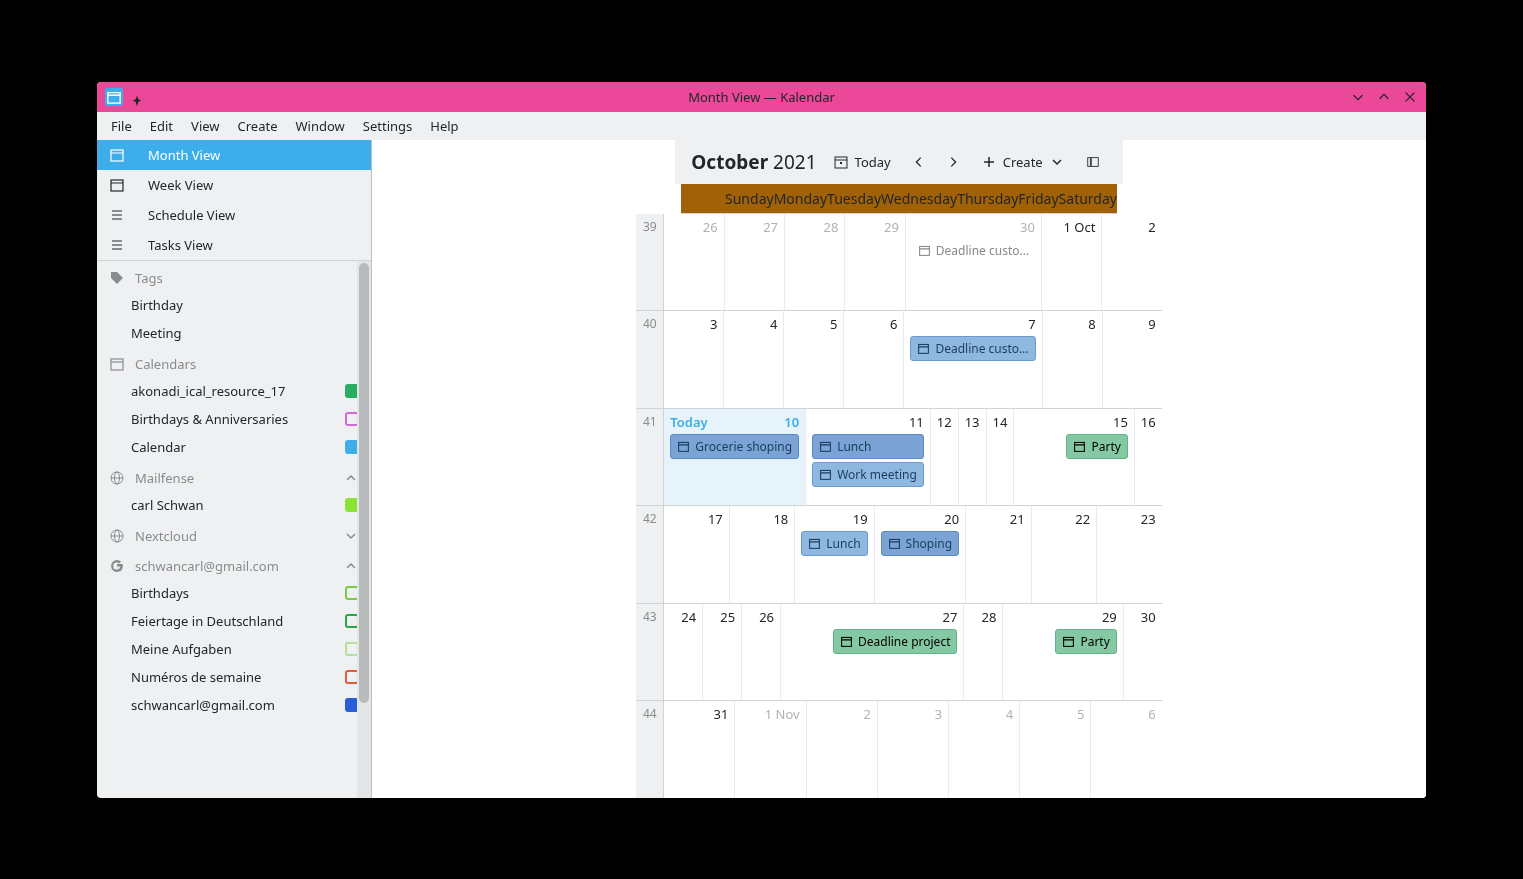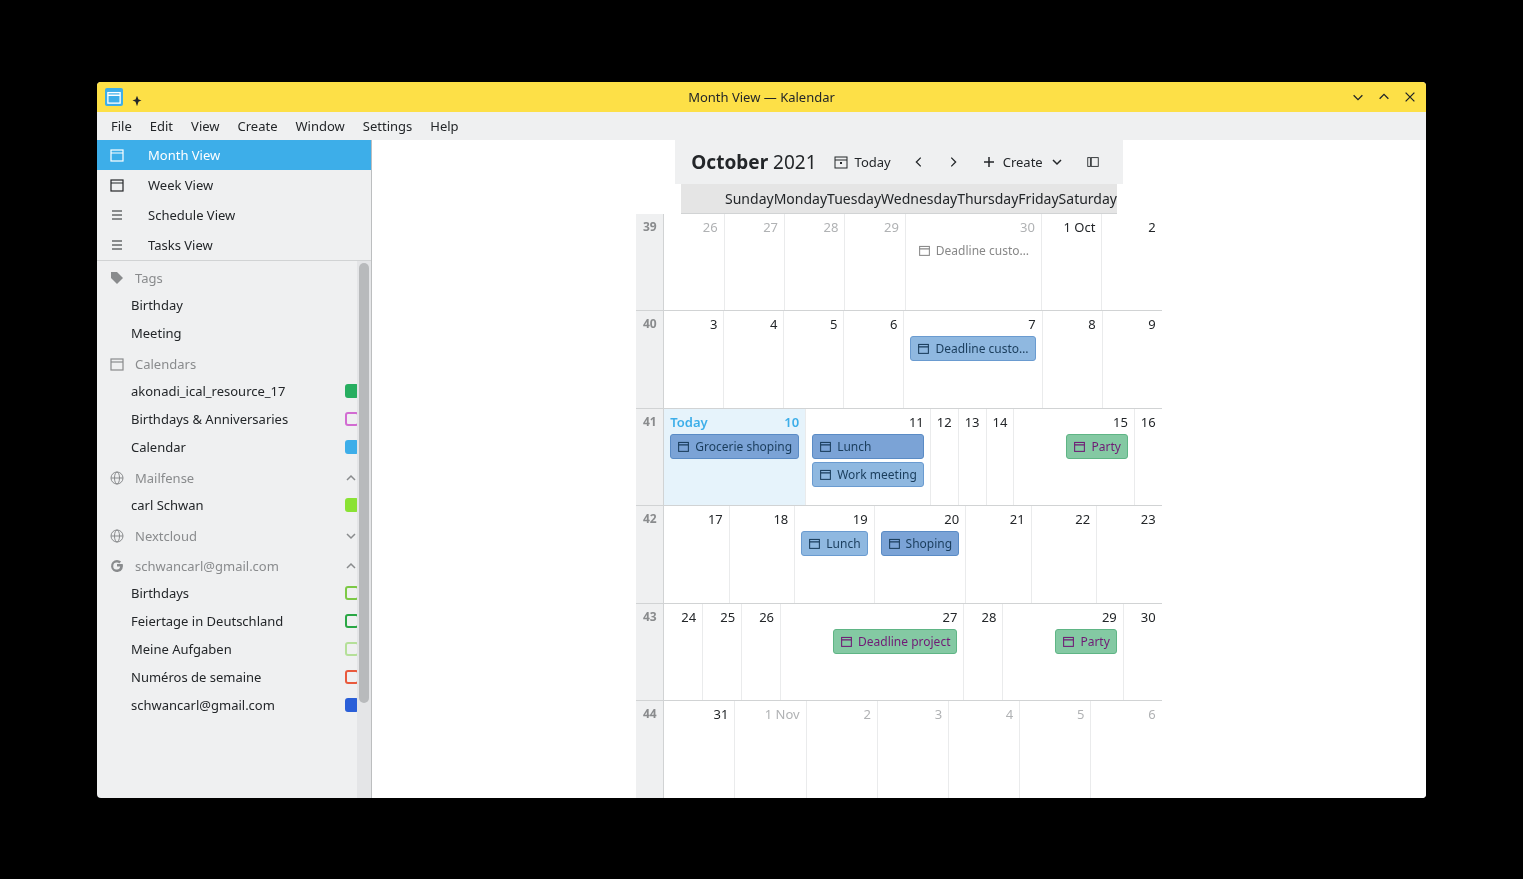--- a/index.html
+++ b/index.html
@@ -1,18 +1,18 @@
 <!DOCTYPE html>
 <html><head>
 <meta charset="utf-8">
 <style>
 * { margin: 0; padding: 0; box-sizing: border-box; font-family: "Noto Sans", -apple-system, sans-serif; }
 body { background: #000; display: flex; align-items: center; justify-content: center; width: 1523px; height: 879px; }
 .window { width: 1329px; height: 716px; background: #eff0f1; display: flex; flex-direction: column; border-radius: 4px; overflow: hidden; position: relative; }
-.titlebar { height: 30px; background: #fde047; display: flex; align-items: center; padding: 0 8px; position: relative; }
+.titlebar { height: 30px; background: #ec4899; display: flex; align-items: center; padding: 0 8px; position: relative; }
 .titlebar-icon { width: 18px; height: 18px; background: #3daee9; border-radius: 2px; margin-right: 6px; display: flex; align-items: center; justify-content: center; }
 .titlebar-icon svg { width: 14px; height: 14px; fill: #fff; }
 .pin-icon { width: 14px; height: 14px; margin-left: 2px; color: #232629; }
 .titlebar-title { position: absolute; left: 50%; transform: translateX(-50%); font-size: 13px; color: #232629; }
 .titlebar-controls { margin-left: auto; display: flex; gap: 10px; }
 .titlebar-controls span { width: 16px; height: 16px; display: flex; align-items: center; justify-content: center; cursor: pointer; color: #232629; }
 .menubar { height: 28px; display: flex; align-items: center; padding: 0 6px; gap: 2px; }
 .menubar-item { padding: 4px 8px; font-size: 13px; color: #232629; cursor: pointer; }
 .content { flex: 1; display: flex; overflow: hidden; }
 .sidebar { width: 275px; display: flex; flex-direction: column; border-right: 1px solid #bcbebf; }
@@ -29,38 +29,38 @@
 .color-box { width: 14px; height: 14px; border-radius: 3px; margin-left: auto; border: 2px solid; }
 .main { flex: 1; display: flex; flex-direction: column; background: #fff; align-items: center; }
 .main-header { height: 44px; display: flex; align-items: center; padding: 0 16px; background: #eff0f1; gap: 8px; }
 .month-title { font-size: 19px; color: #232629; }
 .month-title strong { font-weight: 700; }
 .header-right { margin-left: auto; display: flex; align-items: center; gap: 6px; }
 .header-btn { display: flex; align-items: center; gap: 6px; padding: 4px 8px; font-size: 13px; color: #232629; cursor: pointer; }
 .header-btn svg { width: 16px; height: 16px; }
 .icon-btn { width: 28px; height: 28px; display: flex; align-items: center; justify-content: center; cursor: pointer; color: #232629; }
 .icon-btn svg { width: 14px; height: 14px; }
-.day-headers { display: flex; border-bottom: 1px solid #d1d3d4; background: #e5e5e5; gap: 16px; }
+.day-headers { display: flex; border-bottom: 1px solid #d1d3d4; background: #a16207; gap: 16px; }
 .week-num-col { width: 28px; }
 .day-header { flex: 1; text-align: center; padding: 5px 0; font-size: 14px; color: #232629; }
 .calendar-grid { flex: 1; display: flex; flex-direction: column; }
 .week-row { flex: 1; display: flex; border-bottom: 1px solid #d1d3d4; position: relative; }
 .week-row:last-child { border-bottom: none; }
-.week-num { width: 28px; display: flex; align-items: flex-start; justify-content: center; padding-top: 4px; font-size: 12px; color: #898b8d; background: #eff0f1; border-right: 1px solid #d1d3d4; font-weight: bold; }
+.week-num { width: 28px; display: flex; align-items: flex-start; justify-content: center; padding-top: 4px; font-size: 12px; color: #898b8d; background: #eff0f1; border-right: 1px solid #d1d3d4; }
 .day-cell { flex: 1; border-right: 1px solid #eaebec; padding: 4px 6px; position: relative; display: flex; flex-direction: column; }
 .day-cell:last-child { border-right: none; }
 .day-cell.today { background: #e6f3fb; }
 .day-num { text-align: right; font-size: 13px; color: #232629; }
 .day-num.other-month { color: #b0b2b4; }
 .day-num.today-label { display: flex; justify-content: space-between; color: #3daee9; font-weight: 600; }
 .event { margin-top: 3px; padding: 3px 6px; border-radius: 3px; font-size: 12px; display: flex; align-items: center; gap: 5px; overflow: hidden; white-space: nowrap; text-overflow: ellipsis; cursor: pointer; }
 .event svg { width: 13px; height: 13px; flex-shrink: 0; }
 .event.blue { background: #8fb8e0; color: #1a3d5c; border: 1px solid #6a9bd0; }
 .event.blue-dark { background: #7ba3d6; color: #1a3d5c; border: 1px solid #5a8bc5; }
-.event.green { background: #84c9a3; color: #701a75; border: 1px solid #5fb585; margin-left: 46px; }
+.event.green { background: #84c9a3; color: #000000; border: 1px solid #5fb585; margin-left: 46px; }
 .event.grey { background: transparent; color: #888; }
 .scrollbar-track { position: absolute; right: 0; top: 0; bottom: 0; width: 14px; background: #e4e5e7; }
 .scrollbar-thumb { position: absolute; right: 2px; top: 2px; width: 10px; height: 440px; background: #b8babc; border-radius: 5px; }
 </style>
 </head>
 <body>
 
 <div class="window">
   <div class="titlebar">
     <div class="titlebar-icon">

